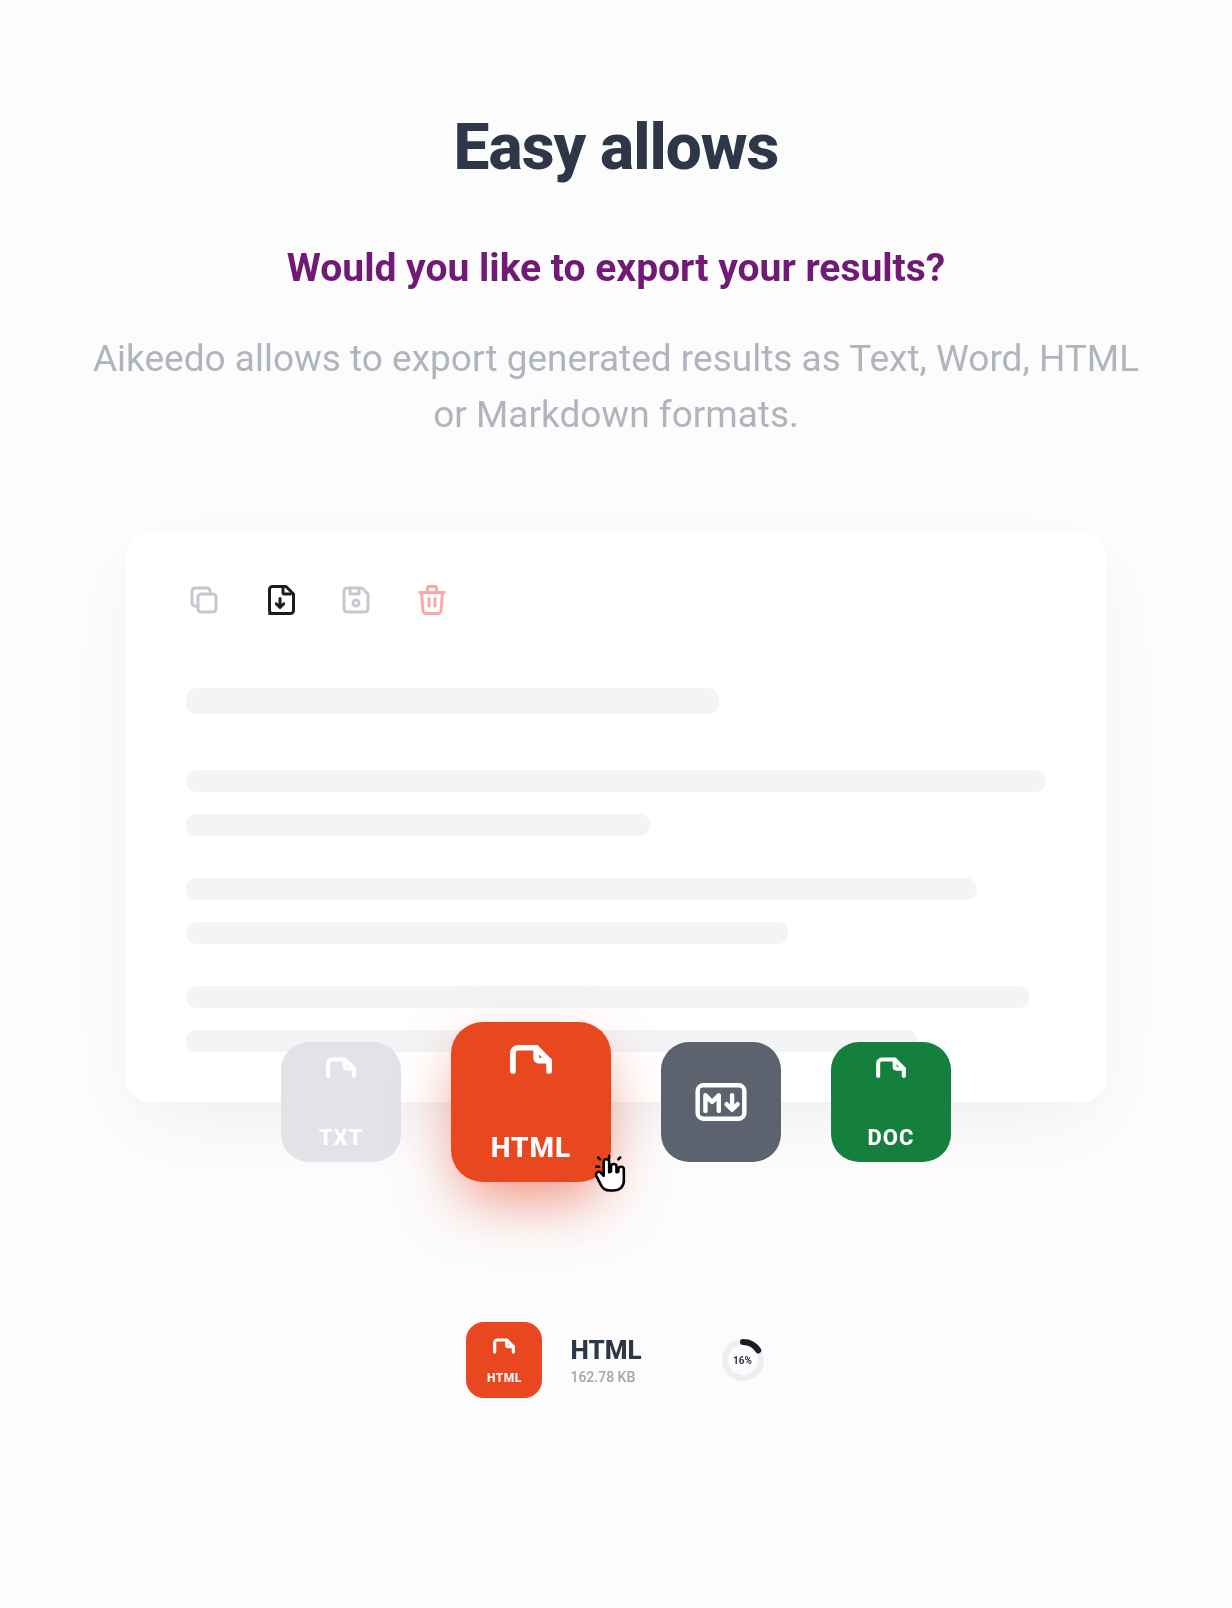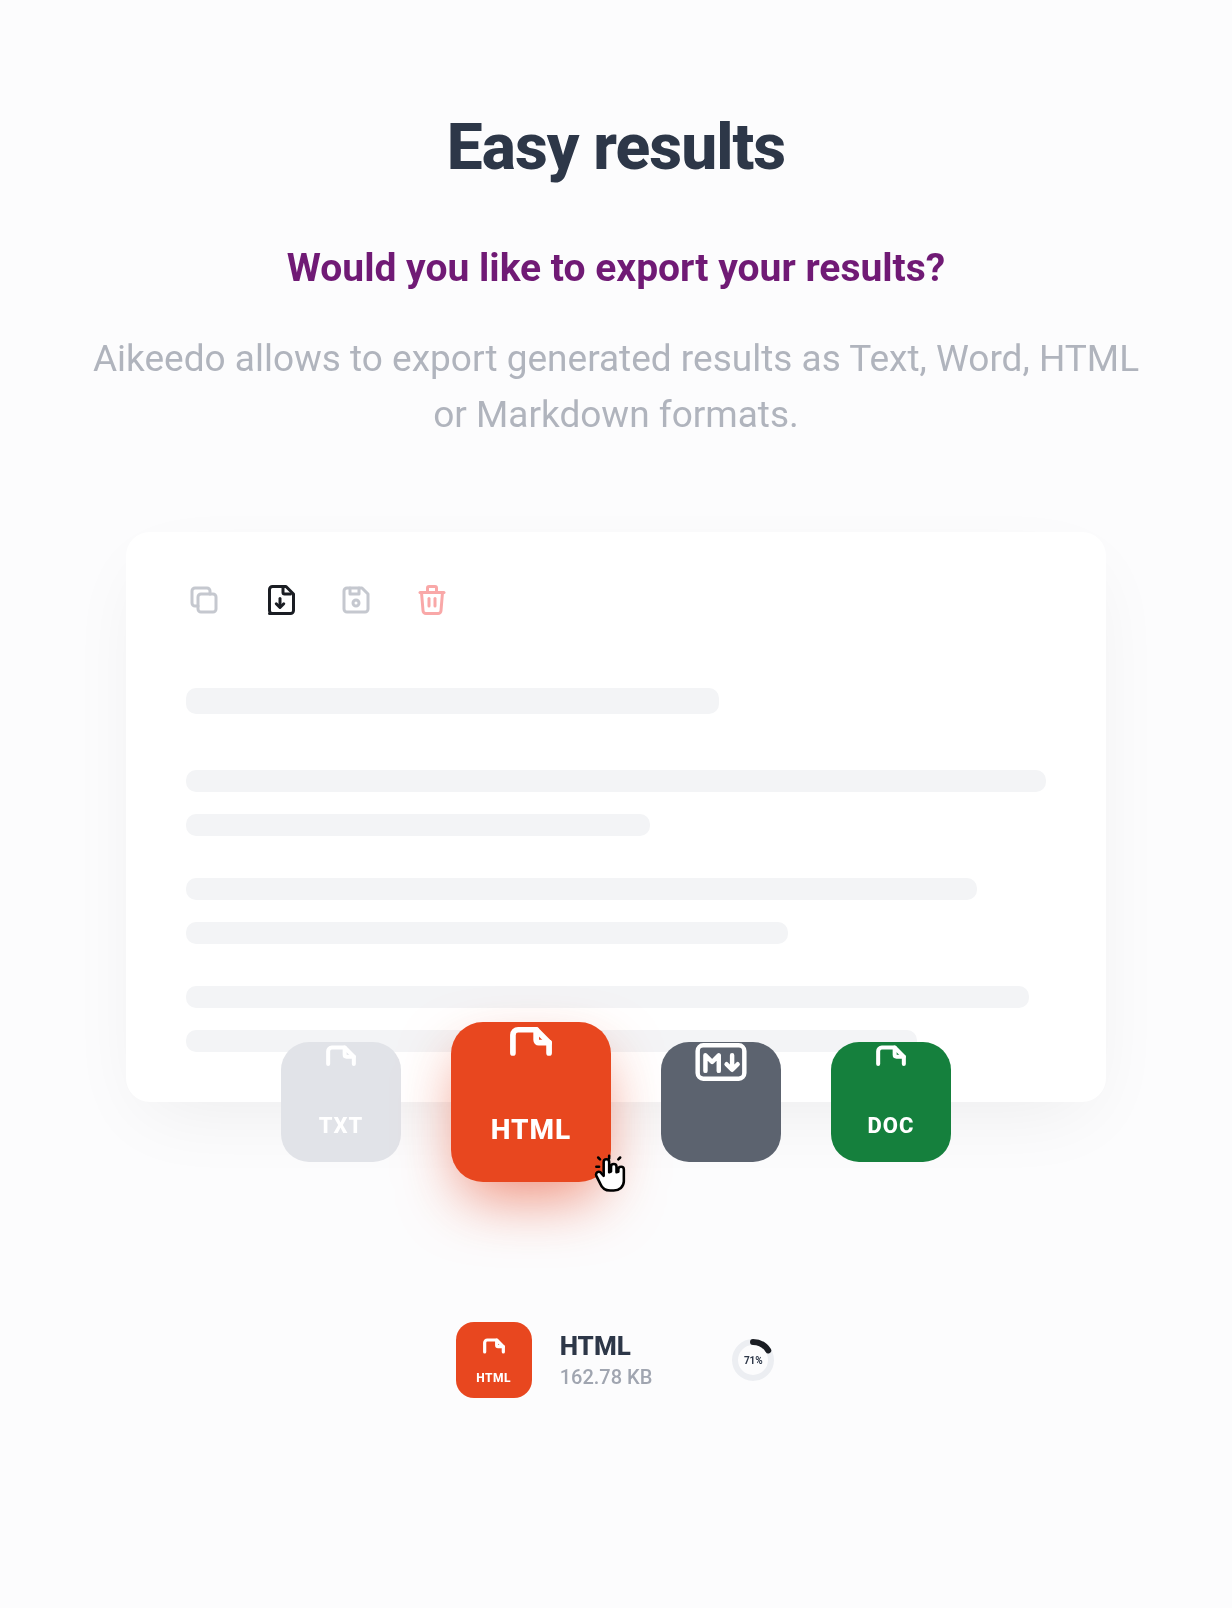--- a/index.html
+++ b/index.html
@@ -80,20 +80,21 @@
       position: relative;
       z-index: 2;
     }
     .tile {
       width: 120px;
       height: 120px;
       border-radius: 28px;
       display: flex;
       flex-direction: column;
       align-items: center;
+      justify-content: center;
       color: #fff;
       position: relative;
       gap: 19px;
     }
     .tile.big {
       width: 160px;
       height: 160px;
       border-radius: 32px;
       margin-top: -20px;
       box-shadow: 0 25px 60px -10px rgba(230,65,30,0.6);
@@ -141,21 +142,21 @@
     }
     .download-info {
       text-align: left;
     }
     .download-name {
       font-size: 26px;
       font-weight: 800;
       color: #2d3748;
     }
     .download-size {
-      font-size: 20px;
+      font-size: 14px;
       font-weight: 500;
       color: #a0a5b0;
       margin-top: 4px;
     }
     .progress-ring {
       width: 46px;
       height: 46px;
       position: relative;
       margin-left: 50px;
     }
@@ -166,21 +167,21 @@
       transform: translate(-50%, -50%);
       font-size: 10px;
       font-weight: 700;
       color: #2d3748;
     }
   </style>
 </head>
 <body>
 
 <div class="container">
-  <h1 class="title">Easy results</h1>
+  <h1 class="title">Easy allows</h1>
   <h2 class="subtitle">Would you like to export your results?</h2>
   <p class="description">Aikeedo allows to export generated results as Text, Word, HTML or Markdown formats.</p>
 
   <div class="card">
     <div class="toolbar">
       <div class="toolbar-icon">
         <svg width="36" height="36" viewBox="0 0 24 24" fill="none" stroke="#c5c8cf" stroke-width="2" stroke-linecap="round" stroke-linejoin="round">
           <rect x="8" y="8" width="12" height="12" rx="2"></rect>
           <path d="M16 8V6a2 2 0 0 0-2-2H6a2 2 0 0 0-2 2v8a2 2 0 0 0 2 2h2"></path>
         </svg>
@@ -269,16 +270,16 @@
     </div>
     <div class="download-info">
       <div class="download-name">HTML</div>
       <div class="download-size">162.78 KB</div>
     </div>
     <div class="progress-ring">
       <svg width="46" height="46" viewBox="0 0 46 46">
         <circle cx="23" cy="23" r="18" fill="none" stroke="#eceef2" stroke-width="6"></circle>
         <circle cx="23" cy="23" r="18" fill="none" stroke="#1a1d23" stroke-width="6" stroke-linecap="round" stroke-dasharray="113" stroke-dashoffset="95" transform="rotate(-90 23 23)"></circle>
       </svg>
-      <div class="progress-text">71%</div>
+      <div class="progress-text">16%</div>
     </div>
   </div>
 </div>
 
 </body></html>

